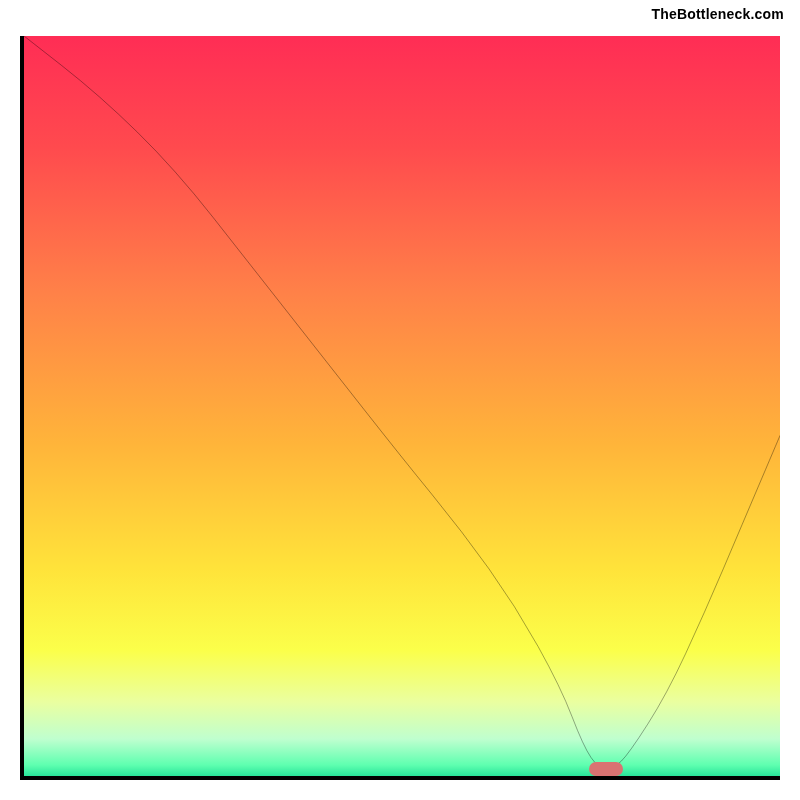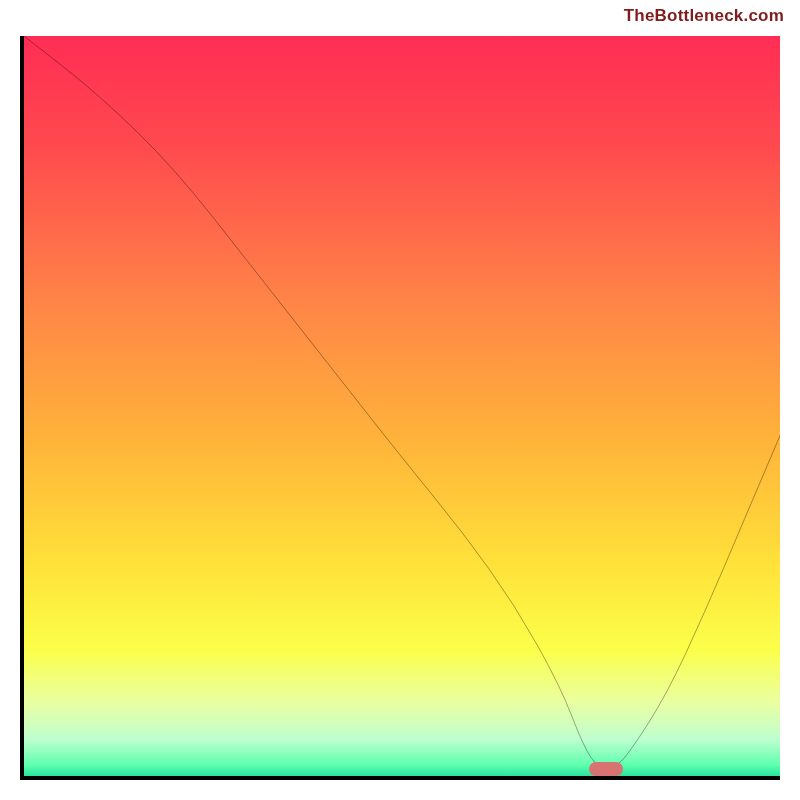--- a/index.html
+++ b/index.html
@@ -12,23 +12,23 @@
   }
   .outer {
     position: relative;
     width: 800px;
     height: 800px;
   }
   .watermark {
     position: absolute;
     top: 6px;
     right: 16px;
-    font-size: 17px;
+    font-size: 14px;
     font-weight: 600;
-    color: #7f1d1d;
+    color: #000000;
     letter-spacing: 0.2px;
     z-index: 10;
   }
   .plot-frame {
     position: absolute;
     left: 20px;
     top: 36px;
     width: 760px;
     height: 744px;
     box-sizing: border-box;

